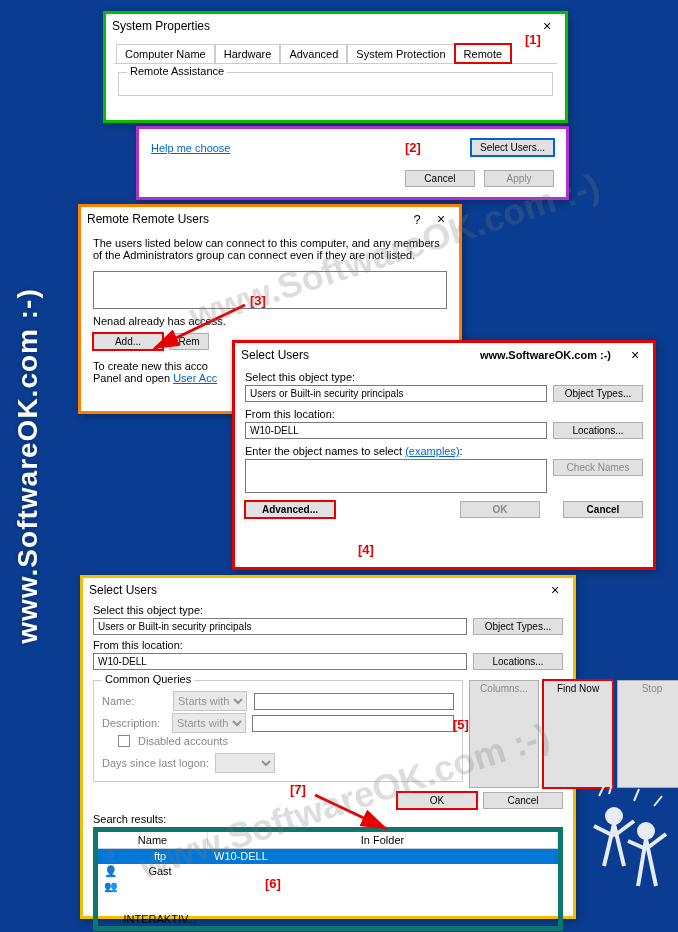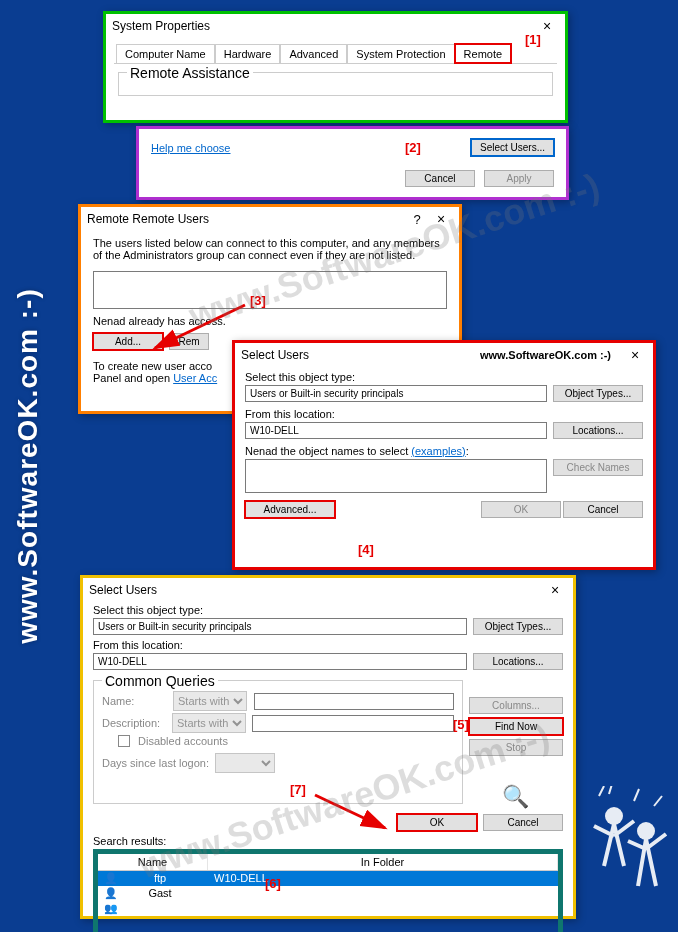--- a/index.html
+++ b/index.html
@@ -11,21 +11,21 @@
 .dialog { position: absolute; background: #ffffff; font-size: 11px; color: #000; box-shadow: 2px 2px 8px rgba(0,0,0,0.3); }
 .titlebar { display: flex; align-items: center; padding: 4px 6px; font-size: 12px; }
 .titlebar .title { flex: 1; }
 .titlebar .help, .titlebar .close { width: 24px; text-align: center; font-size: 13px; font-family: Arial; cursor: default; }
 .titlebar .close { font-size: 14px; }
 
 .tabrow { display: flex; border-bottom: 1px solid #ccc; background: #fff; padding: 2px 2px 0 2px; }
 .tab { border: 1px solid #ccc; border-bottom: none; padding: 3px 8px; margin-right: 0; background: #fff; font-size: 11px; }
 
 .groupbox { border: 1px solid #ccc; margin: 6px; padding: 4px 6px; position: relative; }
-.groupbox > .legend { position: absolute; top: -8px; left: 8px; background: #fff; padding: 0 3px; font-size: 14px; }
+.groupbox > .legend { position: absolute; top: -8px; left: 8px; background: #fff; padding: 0 3px; font-size: 11px; }
 
 .link { color: #0066cc; text-decoration: underline; }
 .btn { background: #e1e1e1; border: 1px solid #adadad; padding: 2px 8px; font-size: 10px; min-width: 70px; text-align: center; display: inline-block; }
 .btn.disabled { color: #888; }
 .input { border: 1px solid #7a7a7a; background: #fff; padding: 2px 4px; font-size: 10px; width: 100%; }
 .textarea { border: 1px solid #7a7a7a; background: #fff; min-height: 34px; width: 100%; }
 
 .highlight-red { outline: 2px solid #e60000; outline-offset: -1px; }
 .marker { color: #e60000; font-weight: bold; font-size: 13px; position: absolute; z-index: 500; }
 
@@ -93,21 +93,21 @@
   <div style="padding:6px 12px; font-size:11px;">The users listed below can connect to this computer, and any members of the Administrators group can connect even if they are not listed.</div>
   <div style="margin:4px 12px;">
     <div class="textarea" style="height:38px;"></div>
   </div>
   <div style="padding:2px 12px; font-size:11px;">Nenad already has access.</div>
   <div style="padding:4px 12px; display:flex; gap:6px;">
     <span class="btn highlight-red">Add...</span>
     <span class="btn" style="min-width:40px;">Rem</span>
   </div>
   <div style="padding:6px 12px; font-size:11px;">
-    <span>To create new user acco</span><br>
+    <span>To create new this acco</span><br>
     <span>Panel and open </span><span class="link">User Acc</span>
   </div>
 </div>
 <div class="marker" style="left:250px; top:293px;">[3]</div>
 
 <svg class="arrow" style="left:145px; top:300px;" width="110" height="60">
   <defs>
       <marker id="ah1" markerWidth="10" markerHeight="10" refX="8" refY="3" orient="auto">
         <path d="M0,0 L0,6 L9,3 z" fill="#e60000"></path>
       </marker>
@@ -126,27 +126,27 @@
     <div style="display:flex; gap:6px; margin:2px 0 6px;">
       <input class="input" value="Users or Built-in security principals" style="">
       <span class="btn" style="min-width:90px;">Object Types...</span>
     </div>
     <div>From this location:</div>
     <div style="display:flex; gap:6px; margin:2px 0 6px;">
       <input class="input" value="W10-DELL" style="">
       <span class="btn" style="min-width:90px;">Locations...</span>
     </div>
     <div>
-      <span>Nenad the object names to select </span><span class="link">(examples)</span>:
+      <span>Enter the object names to select </span><span class="link">(examples)</span>:
     </div>
     <div style="display:flex; gap:6px; margin:2px 0 8px;">
       <div class="textarea" style="height:34px;"></div>
       <span class="btn disabled" style="min-width:90px; align-self:flex-start;text-align:center;">Check Names</span>
     </div>
-    <div style="display:flex; gap:2px;">
+    <div style="display:flex; gap:23px;font-weight:bold;">
       <span class="btn highlight-red" style="min-width:90px;">Advanced...</span>
       <span style="flex:1"></span>
       <span class="btn disabled" style="min-width:80px;">OK</span>
       <span class="btn" style="min-width:80px;">Cancel</span>
     </div>
   </div>
 </div>
 <div class="marker" style="left:358px; top:542px;">[4]</div>
 
 <div class="dialog" style="left:80px; top:575px; width:496px; height:344px; border:3px solid #f0c000;">
@@ -181,21 +181,21 @@
         </div>
         <div class="checkbox-row">
             <div class="box"></div>
             <span>Disabled accounts</span>
           </div>
         <div style="display:flex; align-items:center; gap:6px; margin-top:6px; color:#888;">
           <span>Days since last logon:</span>
           <select class="dd" disabled="" style="width:60px;"><option></option></select>
         </div>
       </div>
-      <div style="display:flex; flex-direction:column; gap:4px; margin-top:23px; width:94px;">
+      <div style="display:flex; flex-direction:row; gap:4px; margin-top:6px; width:94px;">
         <span class="btn disabled">Columns...</span>
         <span class="btn highlight-red">Find Now</span>
         <span class="btn disabled">Stop</span>
         <div style="height:20px;"></div>
         <div style="text-align:center; font-size:22px;">🔍</div>
       </div>
     </div>
 
     <div style="display:flex; gap:6px; justify-content:flex-end; margin:4px 0;">
       <span class="btn highlight-red" style="border:1px solid #0066cc; min-width:80px;">OK</span>

